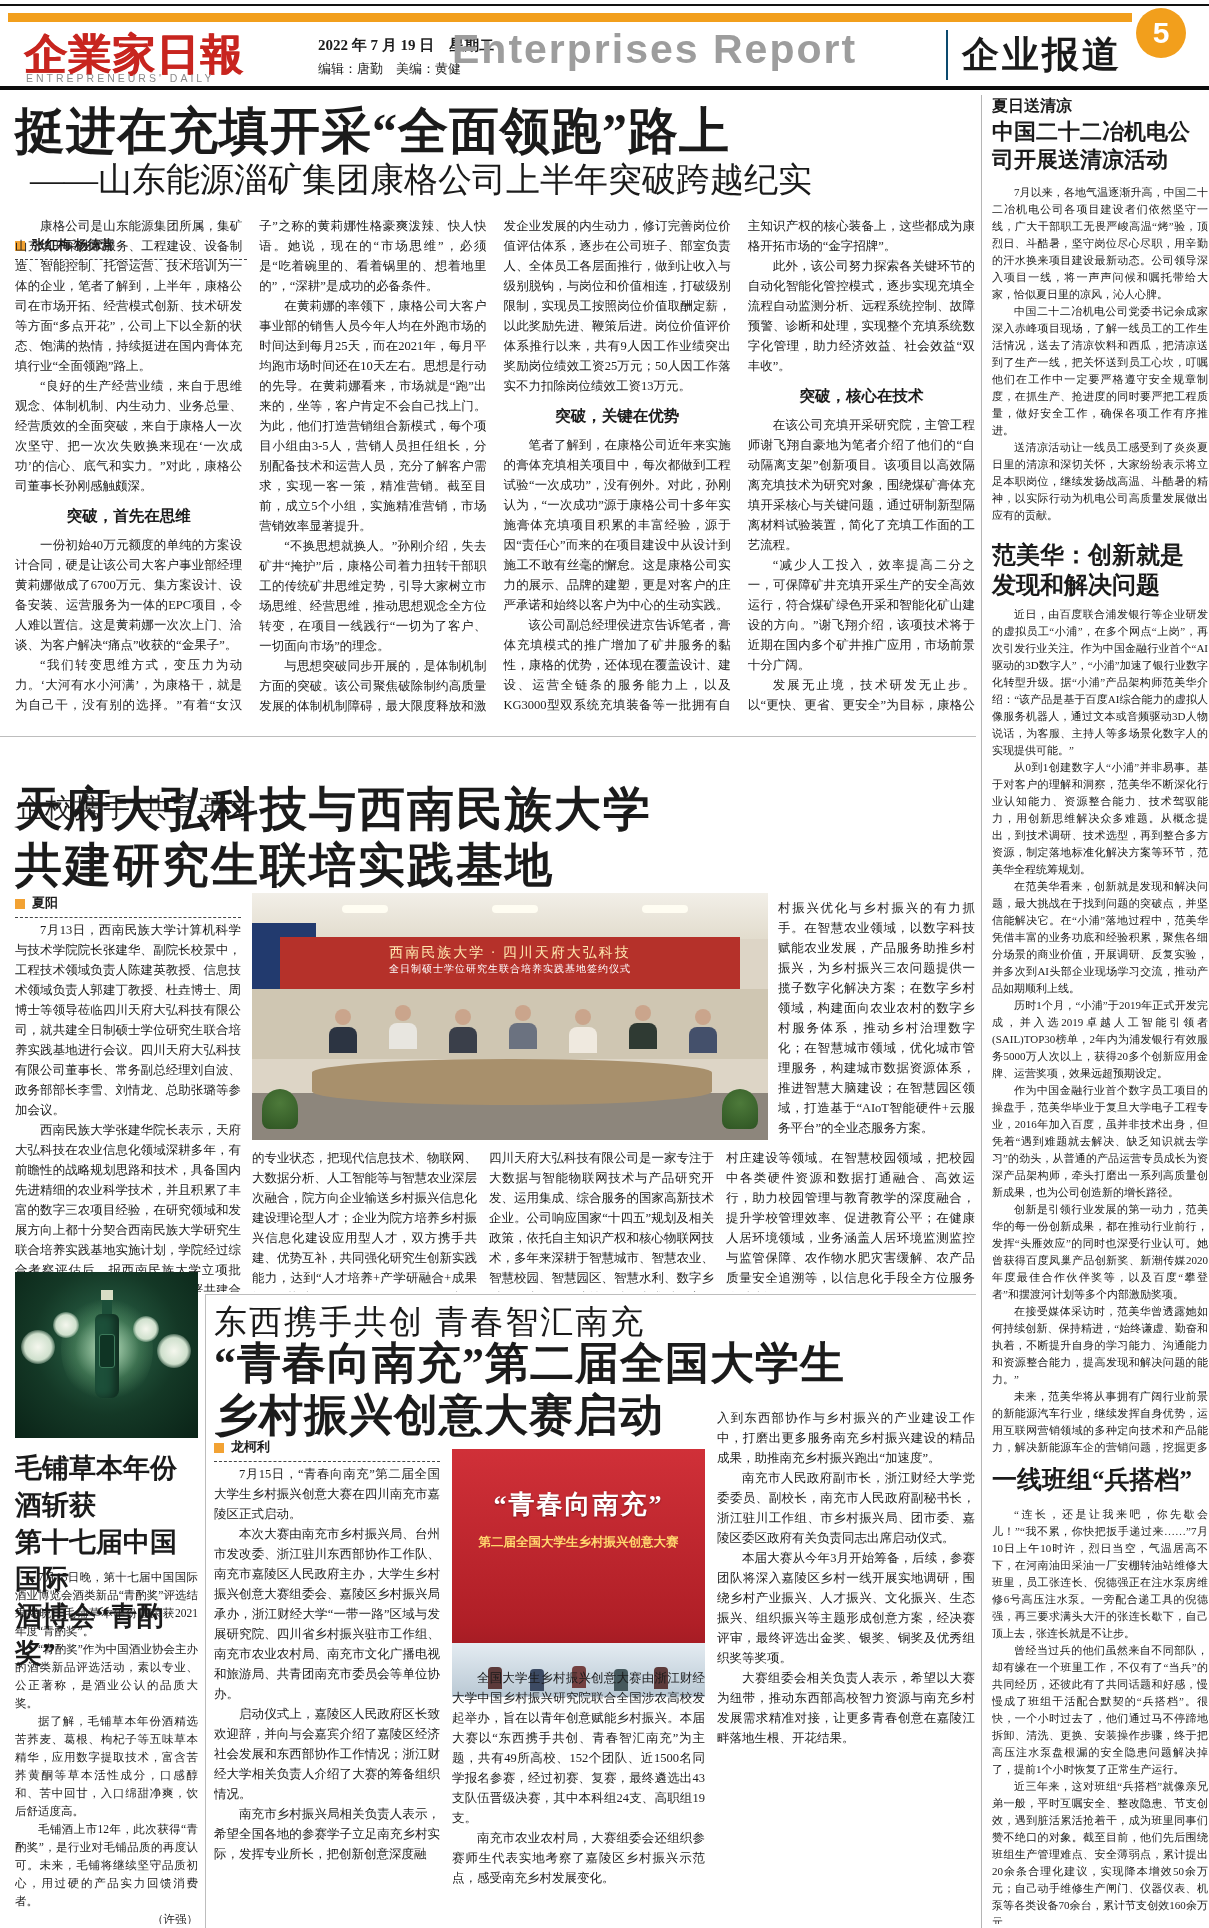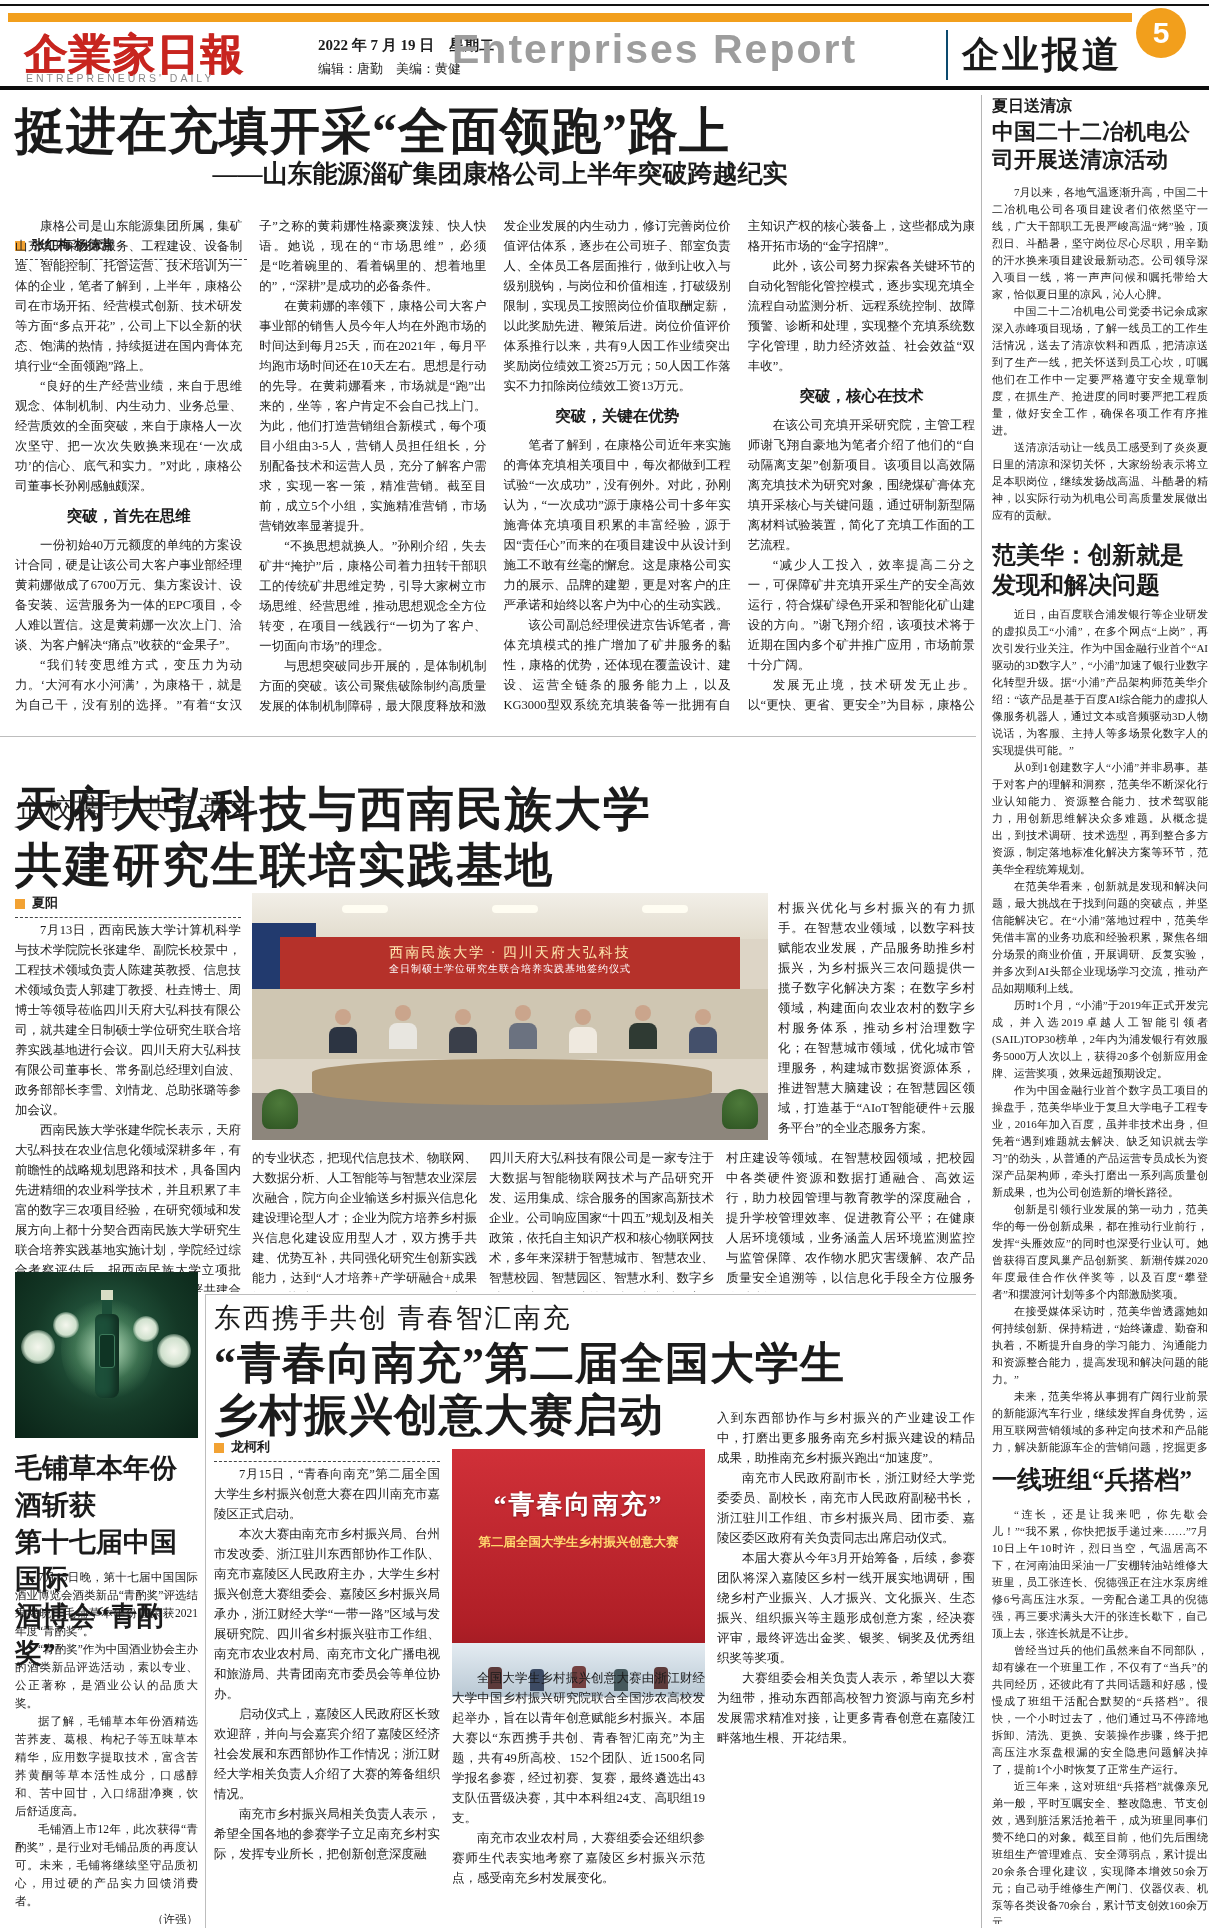--- a/index.html
+++ b/index.html
@@ -40,21 +40,21 @@
 
   
   .byline { font-family:"Liberation Sans",sans-serif; font-size:13px; font-weight:700;
             border-bottom:1px dashed #444; padding-bottom:5px; }
   .byline .sq { display:inline-block; width:10px; height:10px; background:#f2a233;
                 margin-right:7px; vertical-align:middle; }
 
   
   .main-hl { left:15px; top:98px; width:965px; font-size:50px; font-weight:900;
              letter-spacing:1px; }
-  .main-sub { left:30px; top:157px; width:940px; font-size:25px; font-weight:700;text-align:center; }
+  .main-sub { left:30px; top:157px; width:940px; font-size:34px; font-weight:400; }
   .main-byline { left:15px; top:192px; width:232px;margin-top:44px; }
   .main-body { left:15px; top:216px; width:960px; height:516px;
                column-count:4; column-gap:17px; column-fill:auto; overflow:hidden; }
   .main-body p { font-size:12.5px; line-height:20px; }
   .main-body h3 { font-family:"Liberation Sans",sans-serif; font-size:15.5px;
                   text-align:center; margin:10px 0 8px; break-inside:avoid; }
 
   
   .sb { left:992px; width:216px; }
   .sb-kicker { font-family:"Liberation Sans",sans-serif; font-size:16px; font-weight:700; }
@@ -105,21 +105,21 @@
   .ad-cap { left:86px; top:18px; width:12px; height:10px; background:#d8ddc4; }
   .ad-label { left:84px; top:62px; width:16px; height:34px; background:#0f3424;
               border:1px solid #3d7a5b; border-radius:3px; }
   .ad-disc { width:34px; height:34px; border-radius:50%;
              background:radial-gradient(circle,#f5f7ee 0%,#cfe0cd 55%,rgba(200,220,200,0.1) 75%); }
   .maopu-hl { left:15px; top:1450px; width:185px; font-size:27px; font-weight:900; line-height:37px; }
   .maopu-body { left:15px; top:1568px; width:183px; height:356px; overflow:hidden; }
   .maopu-body p { font-size:11.5px; line-height:18px; }
 
   
-  .youth-kicker { left:214px; top:1300px; font-size:27px; font-family:"Liberation Sans",sans-serif;
+  .youth-kicker { left:214px; top:1300px; font-size:33px; font-family:"Liberation Sans",sans-serif;
                   letter-spacing:2px; }
   .youth-h1 { left:214px; top:1334px; font-size:44px; font-weight:900; letter-spacing:1px; }
   .youth-h2 { left:214px; top:1386px; font-size:44px; font-weight:900; letter-spacing:1px; }
   .youth-byline { left:214px; top:1438px; width:226px; }
   .youth-col1 { left:214px; top:1464px; width:226px; height:462px; overflow:hidden; }
   .youth-col2 { left:452px; top:1668px; width:253px; height:258px; overflow:hidden; }
   .youth-col3 { left:717px; top:1408px; width:258px; height:518px; overflow:hidden; }
 
   .photo-stage { left:452px; top:1408px; width:253px; height:248px; overflow:hidden;
                  background:linear-gradient(180deg,#d03038 0%,#b01f27 70%,#8e161d 100%);margin-top:41px; }

